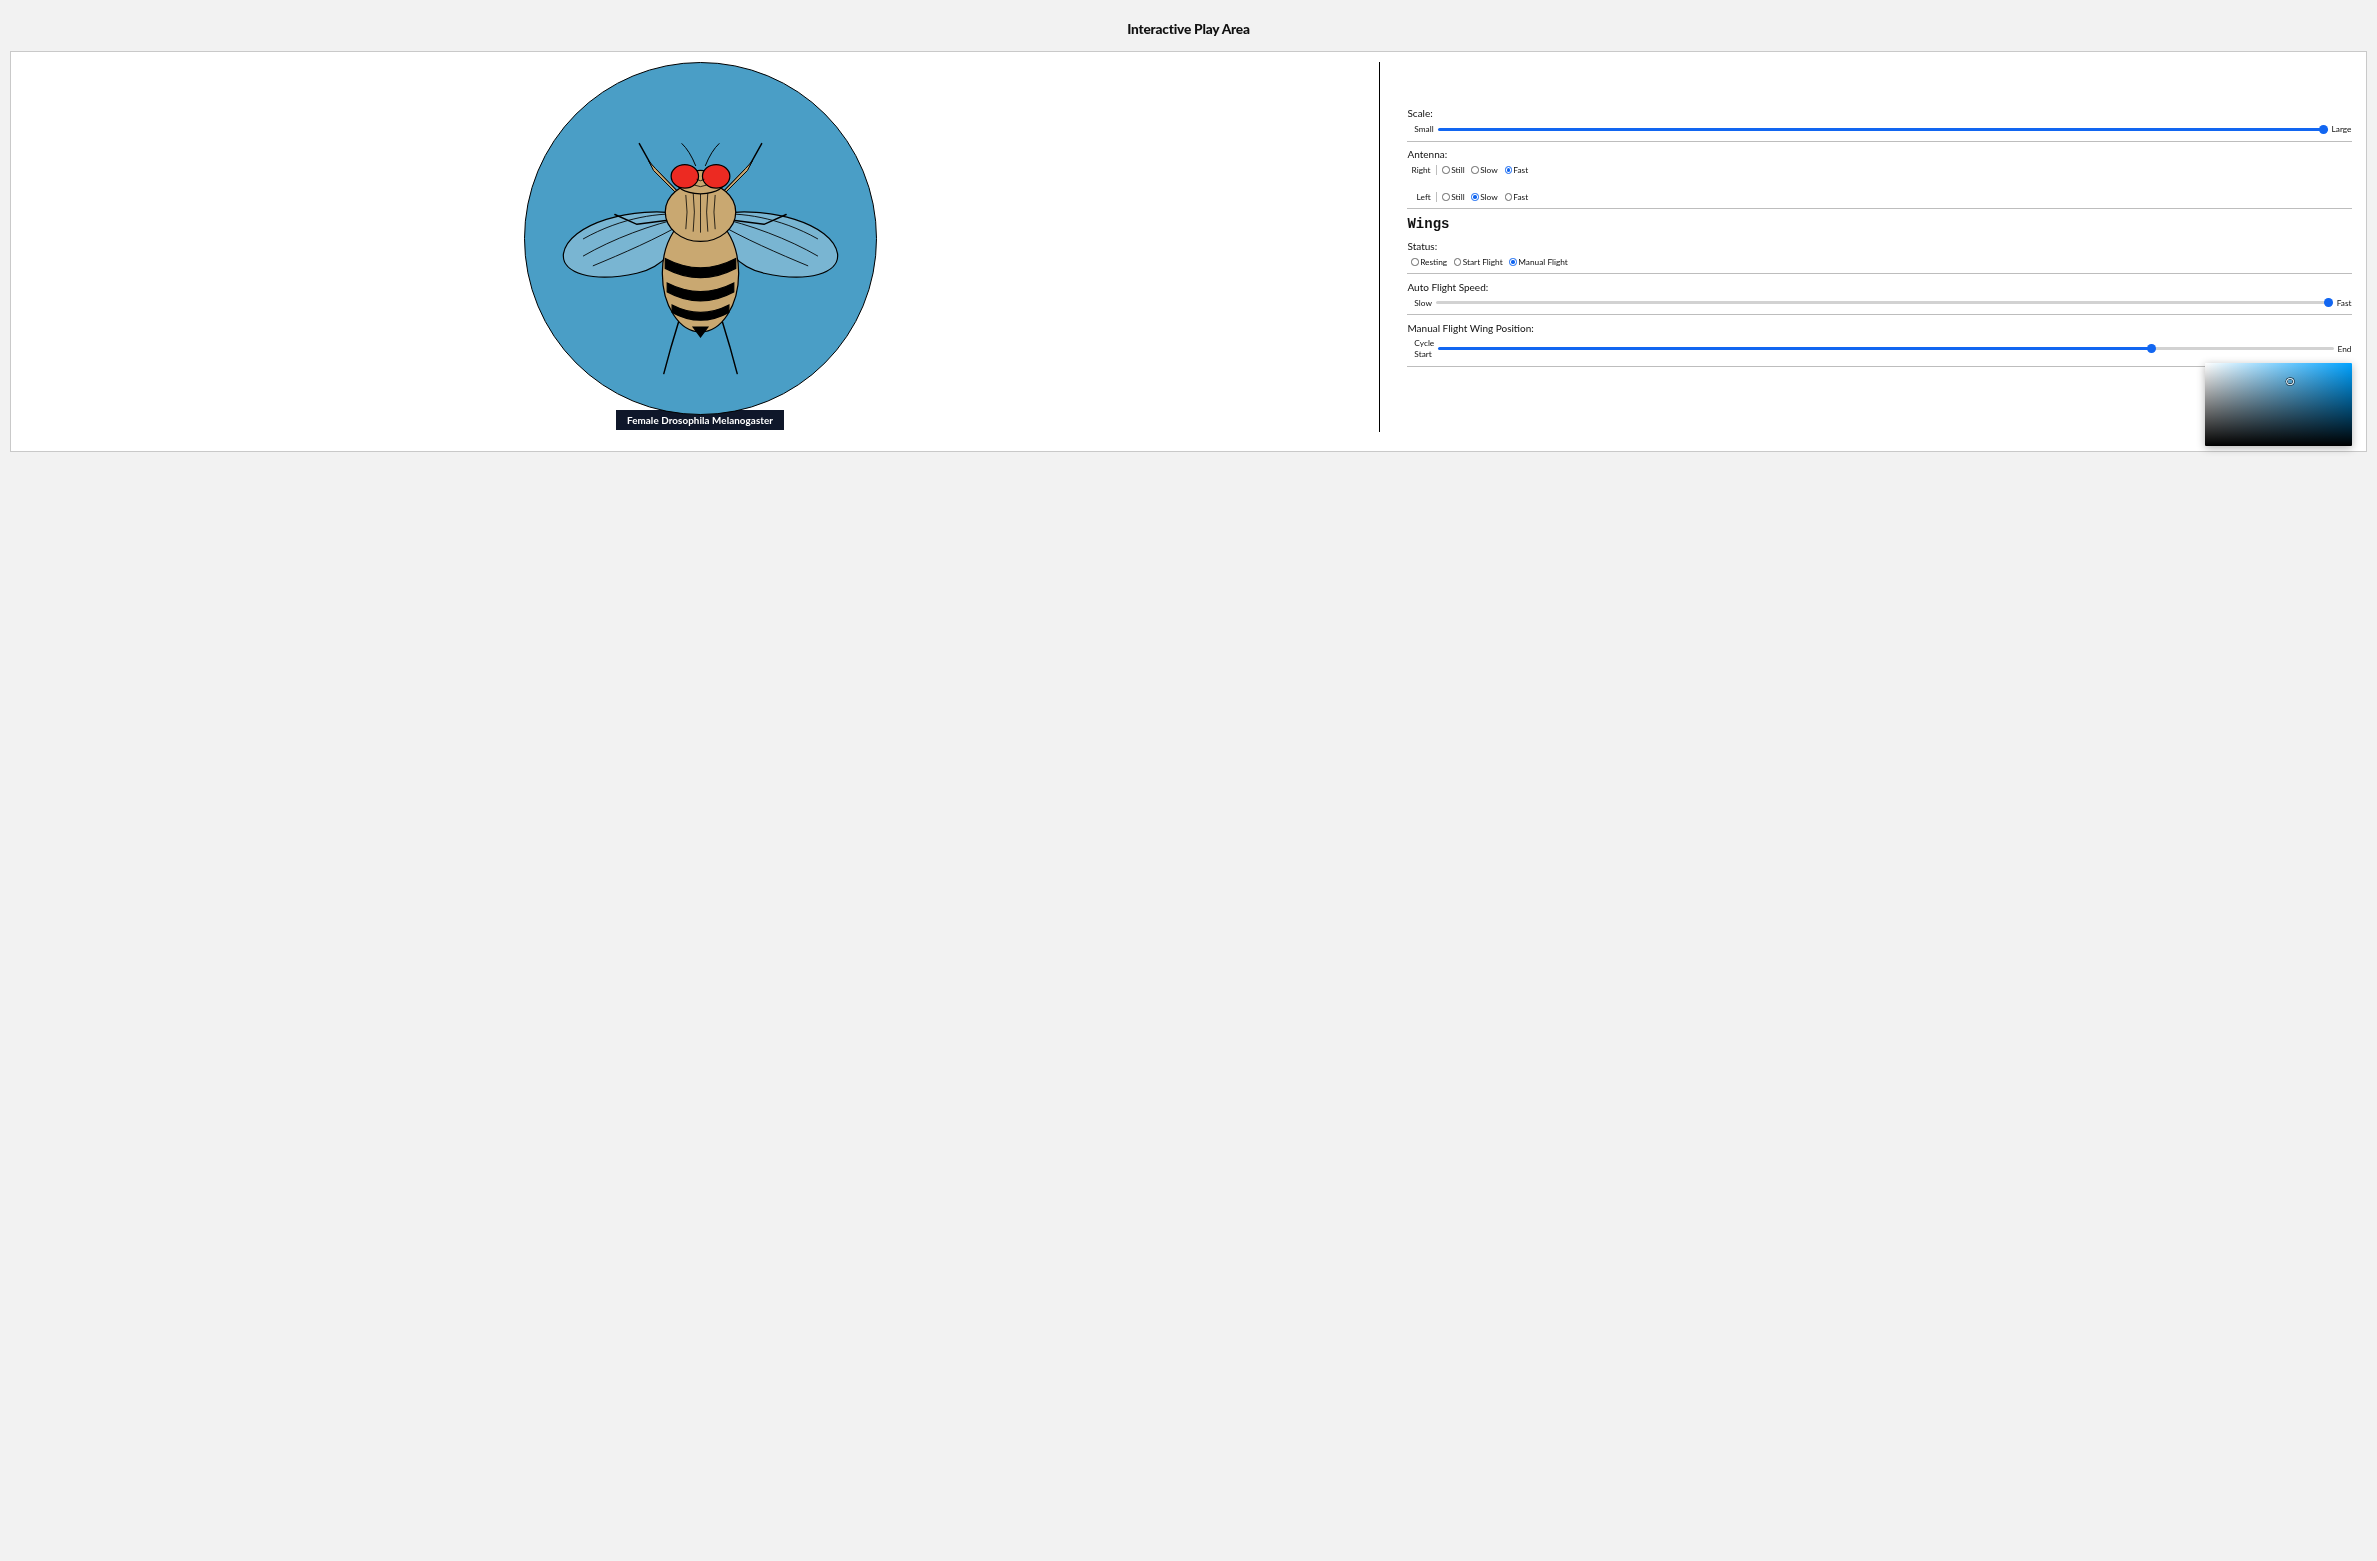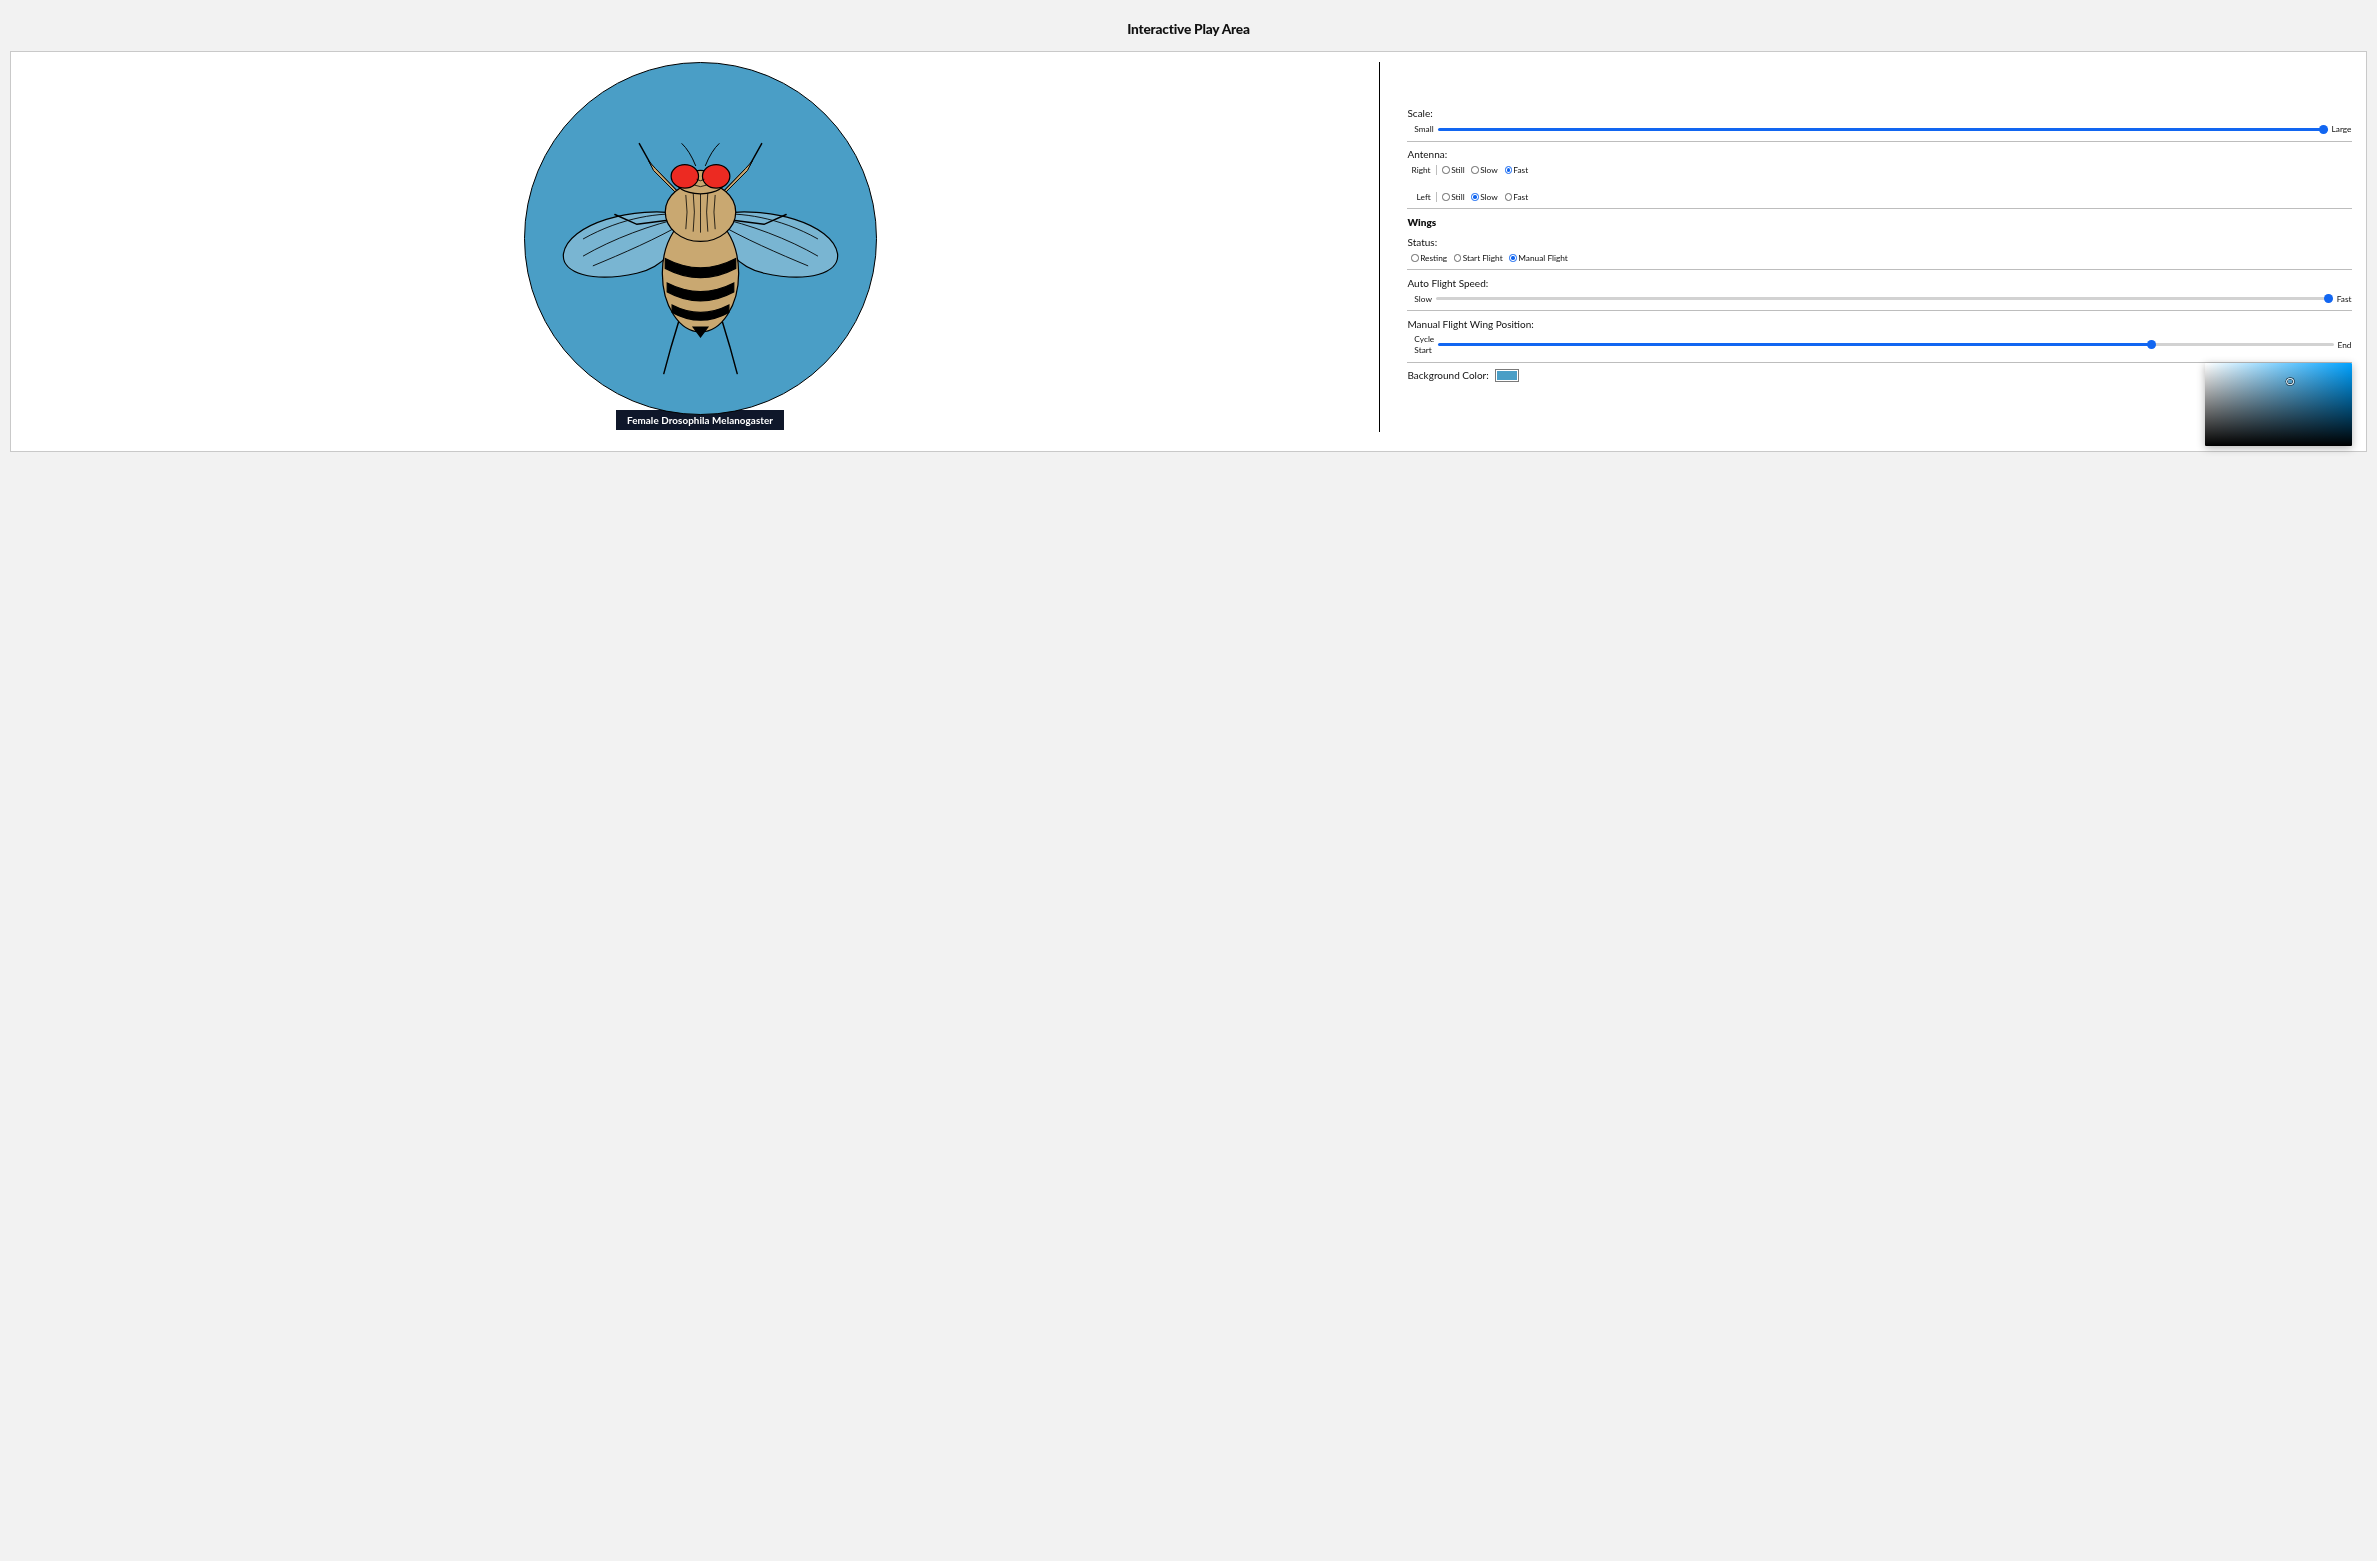--- a/index.html
+++ b/index.html
@@ -70,21 +70,22 @@
     border-bottom: 0.5px solid #bdbdbd;
     padding: 6.4px 0;
   }
   .section-label {
     font-weight: 400;
     font-size: 10px;
     margin-bottom: 4.9px;
   }
   .section-heading {
     font-weight: 800;
-    font-size: 10px;
+    font-size: 14px;
+    font-family: Liberation Mono, monospace;
   }
   .slider-row {
     display: flex;
     align-items: center;
     gap: 4px;
   }
   .slider-row .cap {
     font-size: 8.3px;
     white-space: nowrap;
   }
@@ -366,26 +367,20 @@
 
     <div class="section">
       <div class="section-label">Manual Flight Wing Position:</div>
       <div class="slider-row">
         <span class="cap indent stack">Cycle<br>Start</span>
         <input type="range" min="0" max="100" value="80" class="slider-blue-80" style="">
         <span class="cap">End</span>
       </div>
     </div>
 
-    <div class="bg-row">
-      <span class="section-label" style="margin-bottom:0">Background Color:</span>
-      <div class="color-swatch">
-        <div class="color-swatch-inner"></div>
-      </div>
-    </div>
 
     <div class="color-picker">
       <div class="picker-cursor"></div>
     </div>
 
   </div>
 </div>
 
 
 </body></html>

